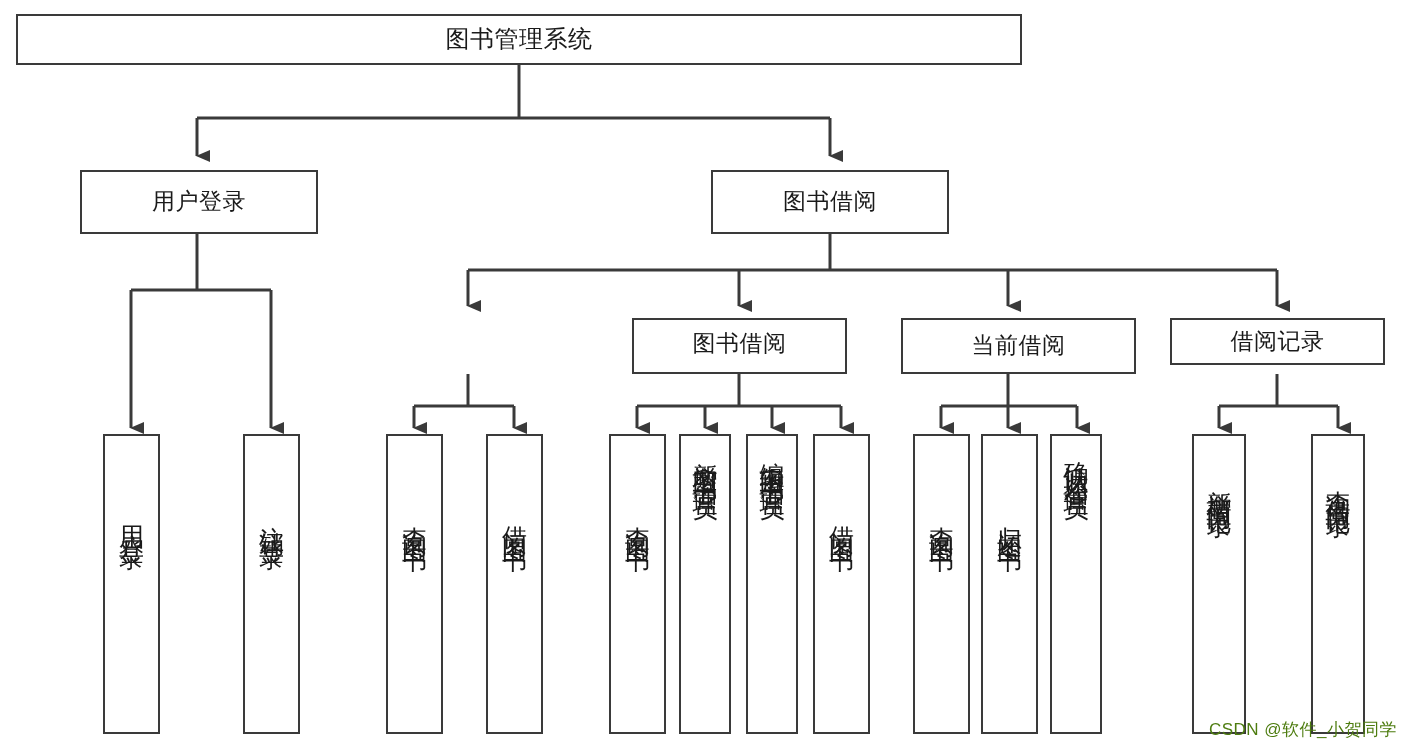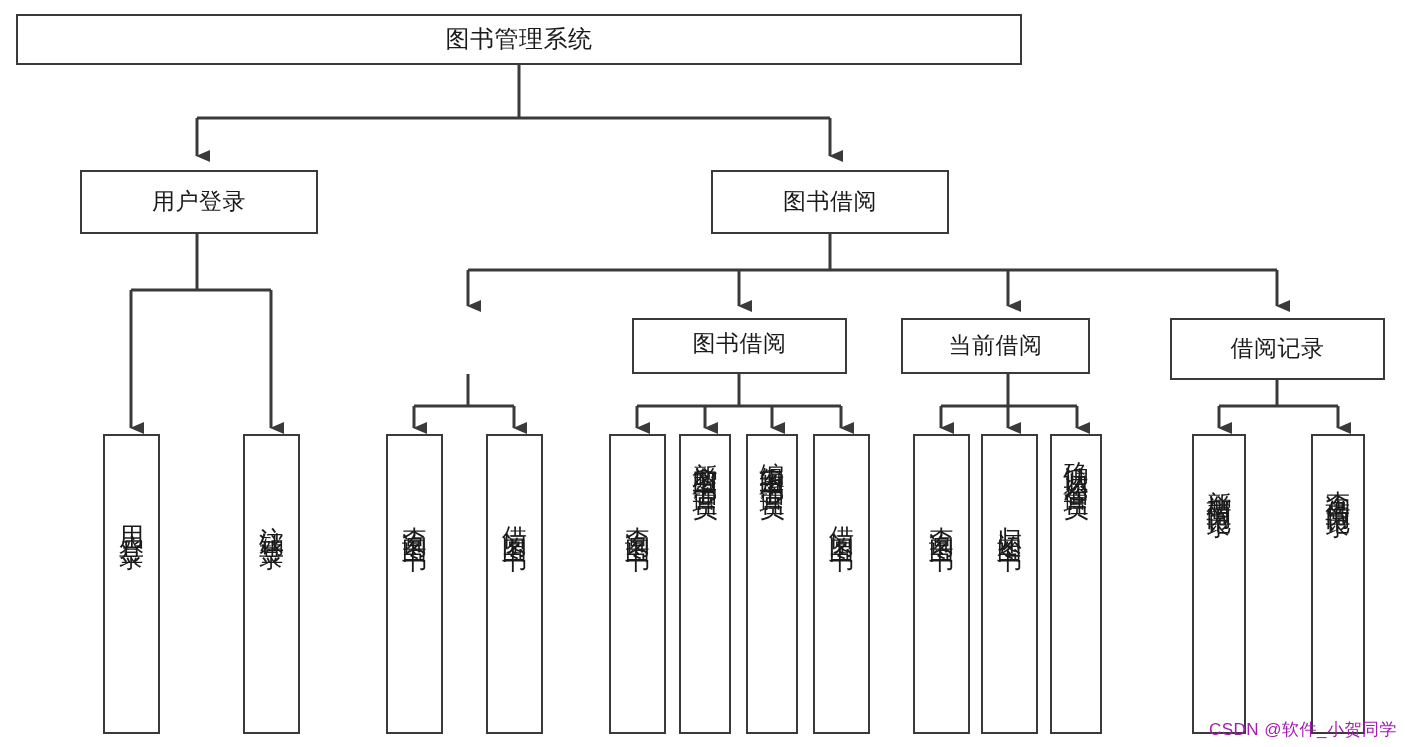--- a/index.html
+++ b/index.html
@@ -59,21 +59,21 @@
   }
   .node.vert.tall .label{
     font-size:25px;
     letter-spacing:5px;
   }
   .watermark{
     position:absolute;
     right:8px;
     bottom:6px;
     font-size:17px;
-    color:#a21caf;
+    color:#4d7c0f;
     letter-spacing:0.5px;
     white-space:nowrap;
     user-select:none;
   }
 </style>
 </head>
 <body>
 
 <div id="canvas">
 
@@ -137,25 +137,25 @@
 
   <div class="node horiz" style="left:711px; top:170px; width:238px; height:64px;">
     <span class="label">图书借阅</span>
   </div>
 
 
   <div class="node horiz" style="left:632px; top:318px; width:215px; height:56px;font-family:Liberation Mono, monospace;">
     <span class="label">图书借阅</span>
   </div>
 
-  <div class="node horiz" style="left:901px; top:318px; width:189px; height:56px;">
+  <div class="node horiz" style="left:901px; top:318px; width:235px; height:56px;">
     <span class="label">当前借阅</span>
   </div>
 
-  <div class="node horiz" style="left:1170px; top:318px; width:215px; height:62px;">
+  <div class="node horiz" style="left:1170px; top:318px; width:215px; height:47px;">
     <span class="label">借阅记录</span>
   </div>
 
   <div class="node vert" style="left:103px; top:434px; width:57px; height:300px; padding-top:70px;">
     <span class="label">用户登录</span>
   </div>
 
   <div class="node vert" style="left:243px; top:434px; width:57px; height:300px; padding-top:70px;">
     <span class="label">注销登录</span>
   </div>

